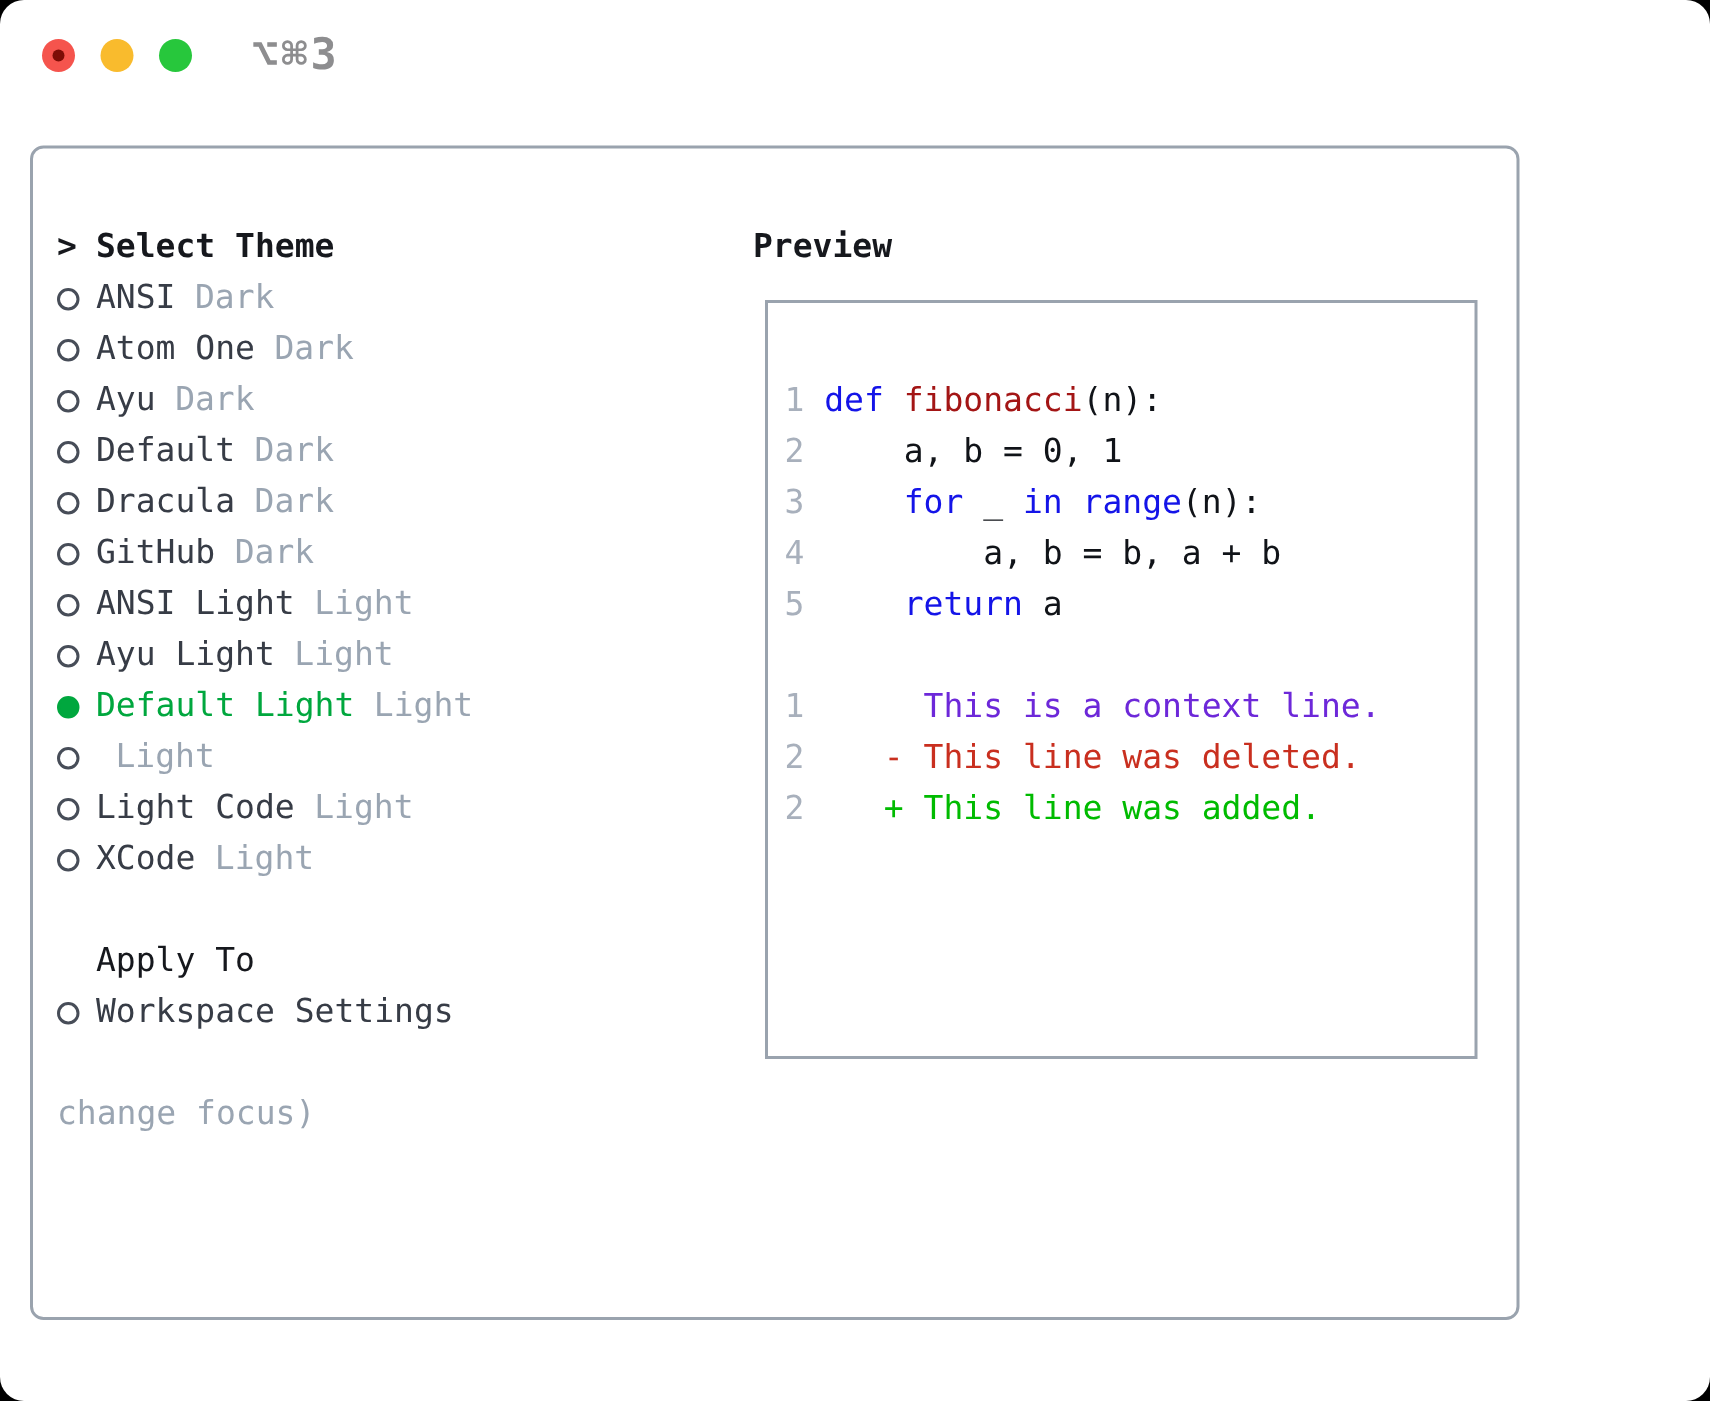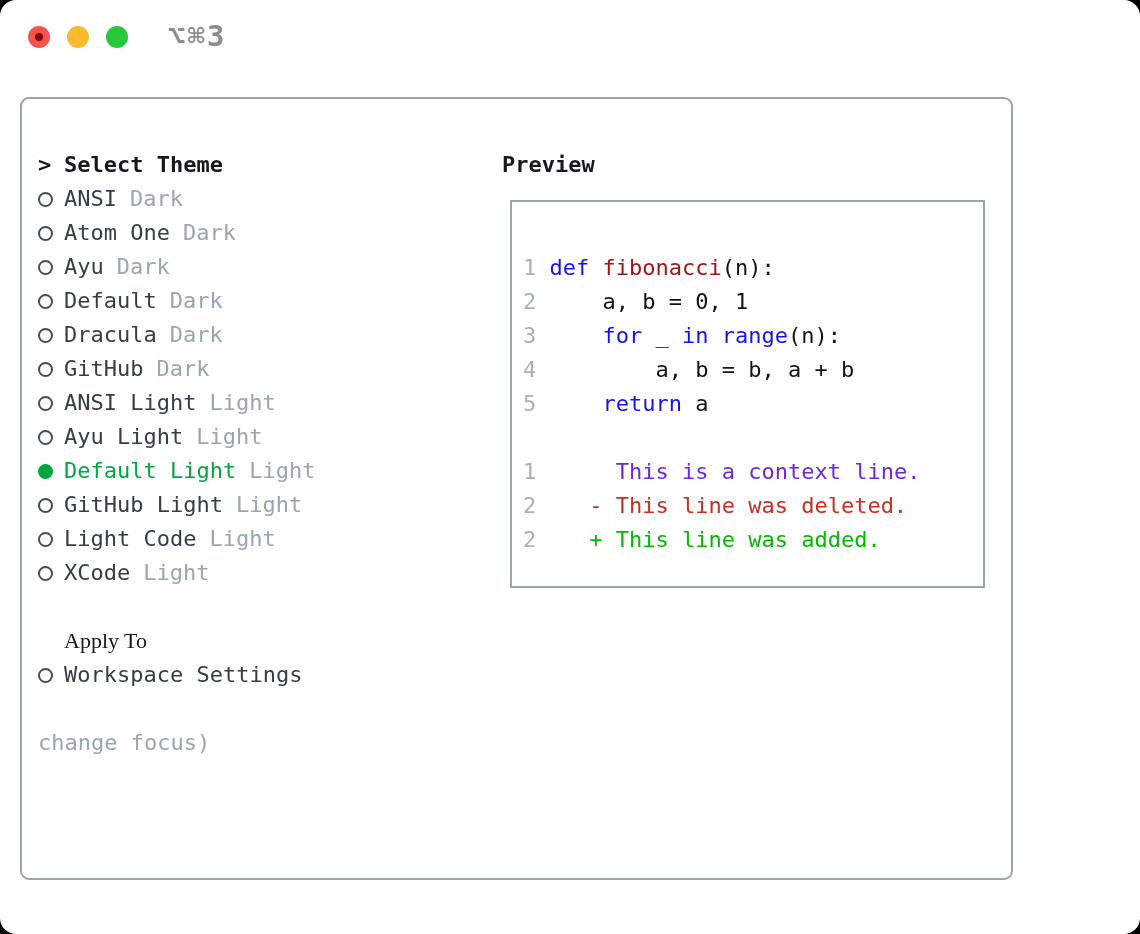--- a/index.html
+++ b/index.html
@@ -47,32 +47,32 @@
   .row{display:flex;align-items:center;height:34px;white-space:pre;}
   .row.blank{height:34px;}
   .slot{width:26px;flex:0 0 26px;display:flex;align-items:center;}
   .prompt{font-weight:bold;color:var(--ink);}
   .circle{
     width:15px;height:15px;border:2px solid #474d58;border-radius:50%;
     display:inline-block;
   }
   .circle.filled{background:var(--accent-green);border-color:var(--accent-green);}
   .hdr{font-weight:bold;color:var(--ink);}
-  .subhdr{color:var(--ink);font-family:Liberation Serif, serif;}
+  .subhdr{color:var(--ink);}
   .item-name{color:var(--item-ink);}
   .variant{color:var(--muted);margin-left:13px;}
   .selected .item-name{color:var(--accent-green);}
   .help{color:var(--muted);}
   
   .preview-title{
     position:absolute;left:480px;top:49px;height:34px;line-height:34px;
     font-weight:bold;color:var(--ink);
   }
   .preview-box{
-    position:absolute;left:488px;top:101px;width:475px;height:388px;
+    position:absolute;left:488px;top:101px;width:475px;height:506px;
     border:2px solid var(--border-gray);background:#fff;
     padding:49px 10px 0 11px;overflow:hidden;
   }
   .code-line{height:34px;line-height:34px;white-space:pre;font-size:22px;}
   .seg-num{color:#a8b0bc;}
   .seg-kw{color:var(--kw-blue);}
   .seg-fn{color:var(--fn-red);}
   .seg-plain{color:#101318;}
   .seg-ctx{color:#6d28d9;}
   .seg-del{color:var(--del-red);}
@@ -100,21 +100,21 @@
       <div id="theme-list">
           <div class="row"><span class="slot"><span class="circle"></span></span><span class="item-name">ANSI</span><span class="variant">Dark</span></div>
           <div class="row"><span class="slot"><span class="circle"></span></span><span class="item-name">Atom One</span><span class="variant">Dark</span></div>
           <div class="row"><span class="slot"><span class="circle"></span></span><span class="item-name">Ayu</span><span class="variant">Dark</span></div>
           <div class="row"><span class="slot"><span class="circle"></span></span><span class="item-name">Default</span><span class="variant">Dark</span></div>
           <div class="row"><span class="slot"><span class="circle"></span></span><span class="item-name">Dracula</span><span class="variant">Dark</span></div>
           <div class="row"><span class="slot"><span class="circle"></span></span><span class="item-name">GitHub</span><span class="variant">Dark</span></div>
           <div class="row"><span class="slot"><span class="circle"></span></span><span class="item-name">ANSI Light</span><span class="variant">Light</span></div>
           <div class="row"><span class="slot"><span class="circle"></span></span><span class="item-name">Ayu Light</span><span class="variant">Light</span></div>
           <div class="row selected"><span class="slot"><span class="circle filled"></span></span><span class="item-name">Default Light</span><span class="variant">Light</span></div>
-          <div class="row"><span class="slot"><span class="circle"></span></span><span class="item-name">GitHub Light</span><span class="variant">Light</span></div>
+          <div class="row"><span class="slot"><span class="circle"></span></span><span class="variant">Light</span></div>
           <div class="row"><span class="slot"><span class="circle"></span></span><span class="item-name">Light Code</span><span class="variant">Light</span></div>
           <div class="row"><span class="slot"><span class="circle"></span></span><span class="item-name">XCode</span><span class="variant">Light</span></div>
         </div>
       <div class="row blank"></div>
       <div class="row">
         <span class="slot"></span>
         <span class="subhdr">Apply To</span>
       </div>
       <div id="apply-list">
           <div class="row"><span class="slot"><span class="circle"></span></span><span class="item-name">Workspace Settings</span></div>

